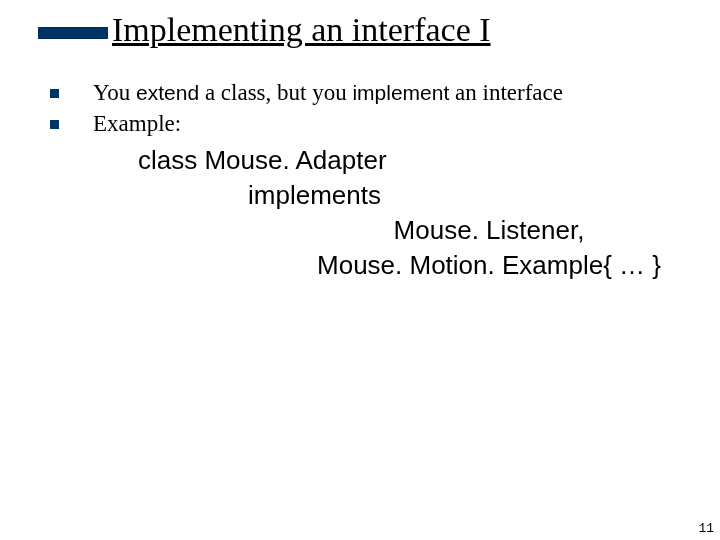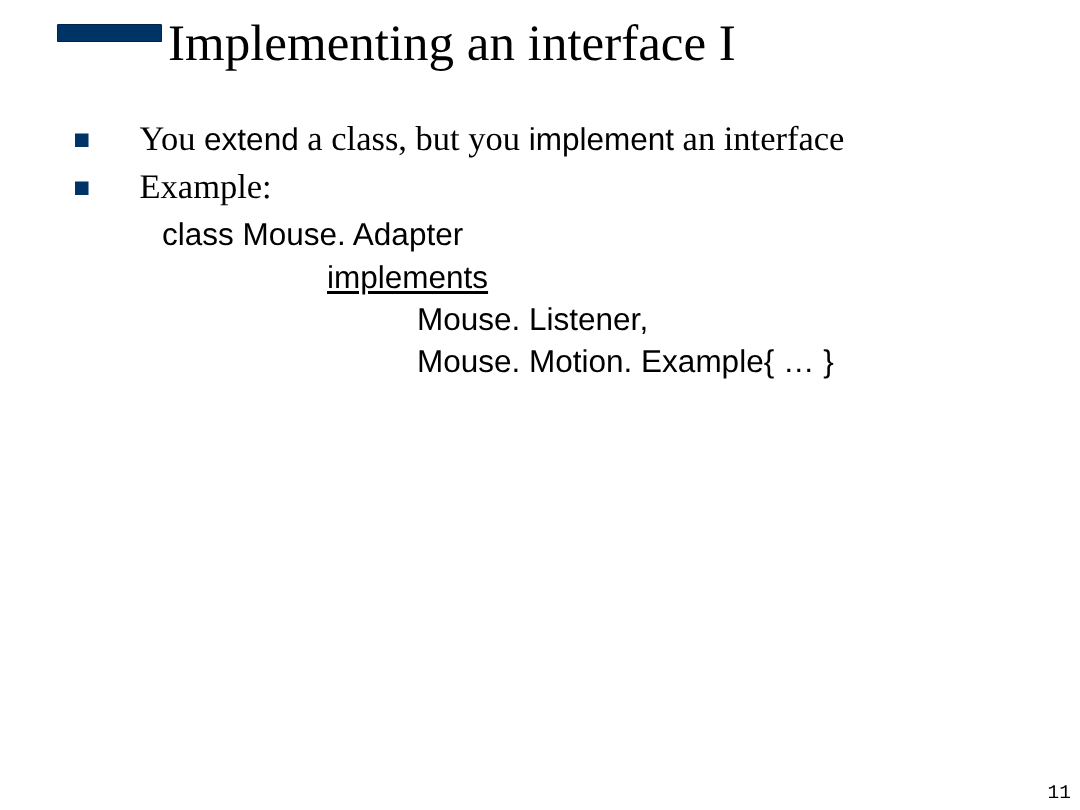--- a/index.html
+++ b/index.html
@@ -29,20 +29,22 @@
     font-size: 34px;
     font-weight: normal;
     margin: 0;
     padding-left: 70px;
     text-indent: 0;
     line-height: 40px;
     display: inline-block;
   }
   .title-row {
     display: flex;
+    align-items: center;
+    text-decoration: underline;
   }
   .title-row .bar {
     width: 70px;
     height: 12px;
     background: #003366;
     flex: 0 0 auto;
     margin-right: 4px;
     margin-top: 6px;
     border-radius: 1px;
     box-shadow: 0 0 0 0.5px #002244 inset;
@@ -72,27 +74,27 @@
   }
   .bullet .txt {
     flex: 1 1 auto;
   }
   .impl {
     font-family: Verdana, Geneva, sans-serif;
     font-size: 21px;
   }
   .code {
     font-family: Verdana, Geneva, sans-serif;
-    font-size: 21px;
-    margin-left: 58px;
+    font-size: 26px;
+    margin-left: 88px;
     margin-top: 4px;
     line-height: 1.35;
   }
-  .code .l2 { padding-left: 110px; text-decoration: underline; }
-  .code .l3 { padding-left: 170px; }
+  .code .l2 { padding-left: 110px; }
+  .code .l3 { padding-left: 170px; text-align: center; }
 
   .page-num {
     position: absolute;
     right: 6px;
     bottom: 4px;
     font-family: Liberation Mono, monospace;
     font-size: 13px;
     color: #000;
   }
 </style>

